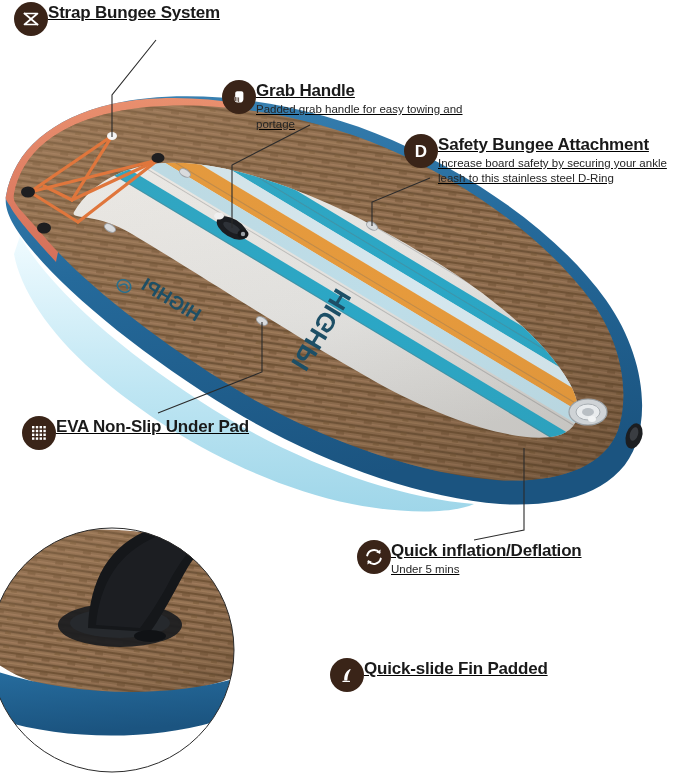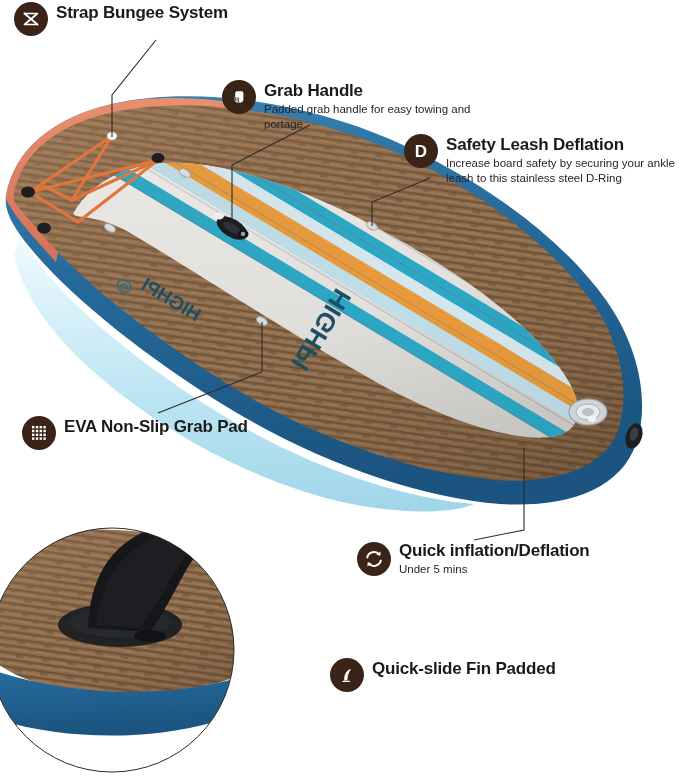--- a/index.html
+++ b/index.html
@@ -7,21 +7,21 @@
     width:679px;height:784px;
     background:#ffffff;
     font-family:"Liberation Sans", sans-serif;
     position:relative;
     overflow:hidden;
     -webkit-font-smoothing:antialiased;
   }
   #stage{position:absolute;left:0;top:0;width:679px;height:784px;}
 
   
-  .callout{position:absolute;display:flex;align-items:flex-start;gap:8px;}
+  .callout{position:absolute;display:flex;align-items:flex-start;text-decoration:underline;}
   .badge{
     width:34px;height:34px;border-radius:50%;
     background:#3a2418;flex:0 0 34px;
     display:flex;align-items:center;justify-content:center;
     position:relative;
   }
   .badge svg{display:block;}
   .ctext{padding-top:1px;}
   .ctitle{
     font-size:17px;font-weight:bold;color:#1a1a1a;
@@ -275,21 +275,21 @@
     </div>
   </div>
 
   <div class="callout" style="left:404px; top:134px;">
     <div class="badge">
       <svg width="22" height="22" viewBox="0 0 22 22" aria-hidden="true">
         <text x="11" y="17" text-anchor="middle" font-family="Liberation Sans, sans-serif" font-size="17" font-weight="bold" fill="#ffffff">D</text>
       </svg>
     </div>
     <div class="ctext">
-      <div class="ctitle">Safety Leash Deflation</div>
+      <div class="ctitle">Safety Bungee Attachment</div>
       <div class="cdesc wide">Increase board safety by securing your ankle leash to this stainless steel D-Ring</div>
     </div>
   </div>
 
   <div class="callout" style="left:22px; top:416px;">
     <div class="badge">
       <svg width="18" height="18" viewBox="0 0 18 18" aria-hidden="true">
         <g fill="#ffffff">
           <rect x="2" y="2" width="2.4" height="2.4"></rect>
           <rect x="5.8" y="2" width="2.4" height="2.4"></rect>
@@ -304,25 +304,25 @@
           <rect x="9.6" y="9.6" width="2.4" height="2.4"></rect>
           <rect x="13.4" y="9.6" width="2.4" height="2.4"></rect>
           <rect x="2" y="13.4" width="2.4" height="2.4"></rect>
           <rect x="5.8" y="13.4" width="2.4" height="2.4"></rect>
           <rect x="9.6" y="13.4" width="2.4" height="2.4"></rect>
           <rect x="13.4" y="13.4" width="2.4" height="2.4"></rect>
         </g>
       </svg>
     </div>
     <div class="ctext">
-      <div class="ctitle">EVA Non-Slip Grab Pad</div>
-    </div>
-  </div>
-
-  <div class="callout" style="left:357px; top:540px;align-items:center;">
+      <div class="ctitle">EVA Non-Slip Under Pad</div>
+    </div>
+  </div>
+
+  <div class="callout" style="left:357px; top:540px;">
     <div class="badge">
       <svg width="22" height="22" viewBox="0 0 22 22" aria-hidden="true">
         <path d="M4.2 9.4 A7 7 0 0 1 16.4 6.6" fill="none" stroke="#fff" stroke-width="2" stroke-linecap="round"></path>
         <path d="M17.8 12.6 A7 7 0 0 1 5.6 15.4" fill="none" stroke="#fff" stroke-width="2" stroke-linecap="round"></path>
         <path d="M17.6 3.4 L17.2 7.6 L13.2 6.6 Z" fill="#fff"></path>
         <path d="M4.4 18.6 L4.8 14.4 L8.8 15.4 Z" fill="#fff"></path>
       </svg>
     </div>
     <div class="ctext">
       <div class="ctitle">Quick inflation/Deflation</div>

